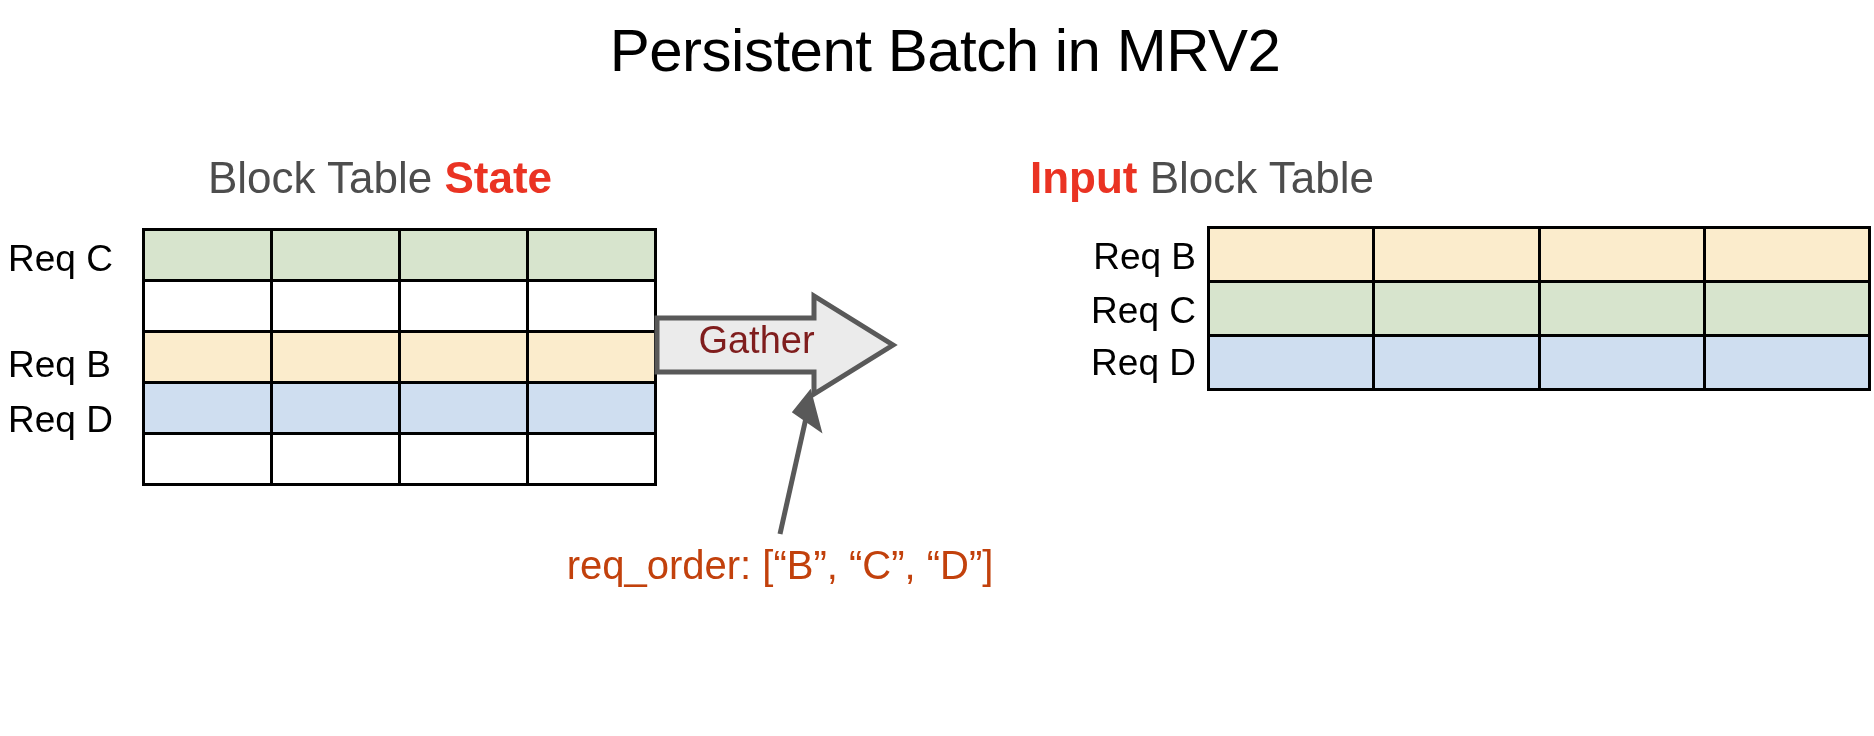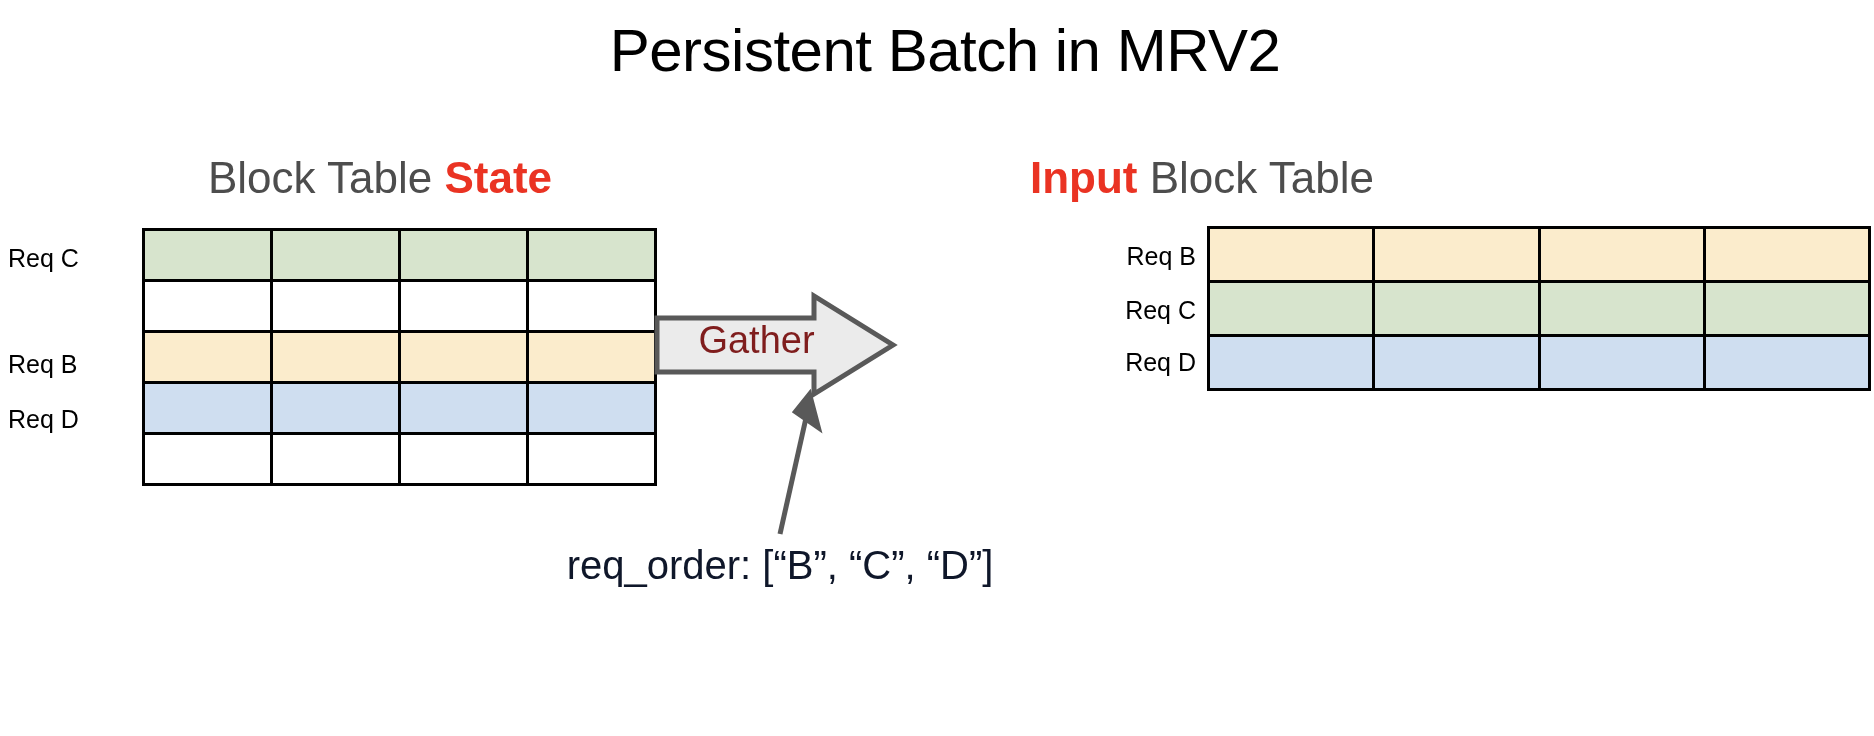--- a/index.html
+++ b/index.html
@@ -73,21 +73,21 @@
   #table-right td { height: 51px; width: 162.25px; }
 
   .c-green  { background: #d7e4cd; }
   .c-yellow { background: #fbeccc; }
   .c-blue   { background: #cfdef0; }
   .c-white  { background: #ffffff; }
 
   
   .row-label {
     position: absolute;
-    font-size: 25px;
+    font-size: 37px;
     line-height: 33px;
     color: #000000;
     white-space: nowrap;
   }
   .labels-left .row-label  { left: 8px; width: 124px; text-align: left; }
   .labels-right .row-label { left: 1030px; width: 166px; text-align: right; }
 
   
   #gather-arrow {
     position: absolute;
@@ -120,21 +120,21 @@
 
   
   #caption {
     position: absolute;
     left: 380px;
     top: 540px;
     width: 800px;
     text-align: center;
     font-size: 40px;
     line-height: 50px;
-    color: #0f172a;
+    color: #c2410c;
     white-space: nowrap;
   }
 </style>
 </head>
 <body>
 
 <div id="stage">
 
   <div class="slide-title">Persistent Batch in MRV2</div>
 

